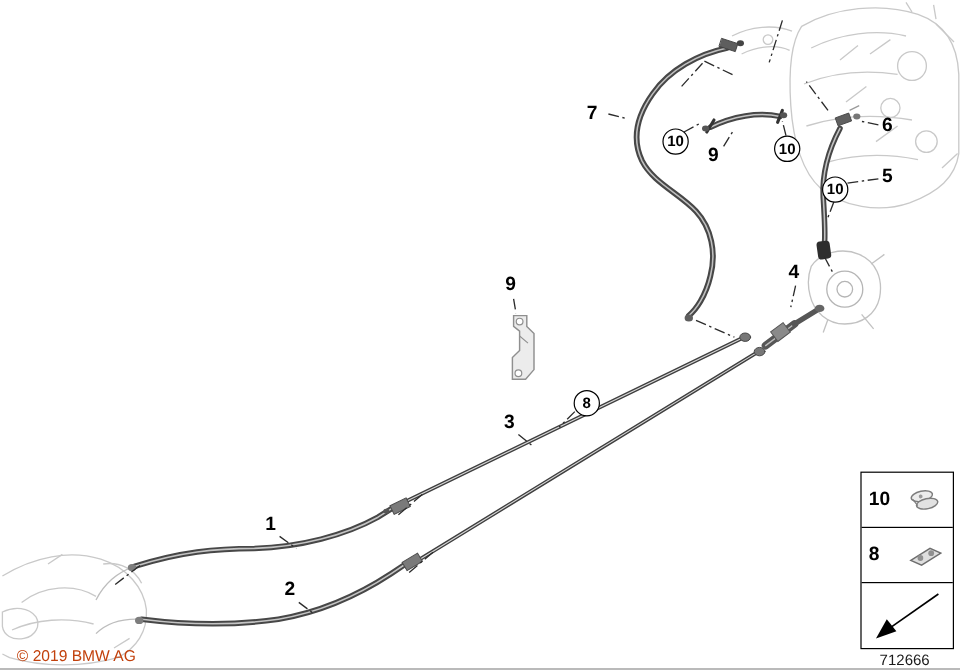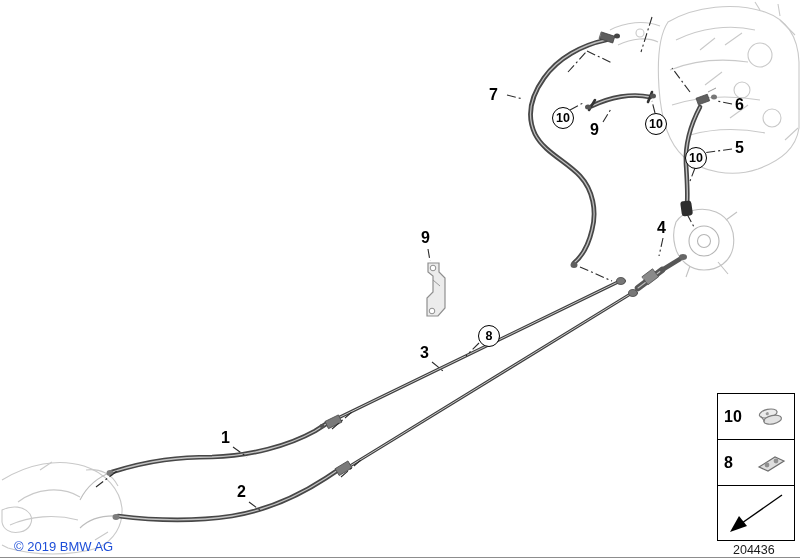--- a/index.html
+++ b/index.html
@@ -20,21 +20,21 @@
   .legend {
     position:absolute; left:717px; top:393px; width:78px; background:#fff;
     border:1.5px solid #000; box-sizing:border-box;
   }
   .legend-cell {
     display:flex; align-items:center; justify-content:space-between;
     padding:2px 6px; border-bottom:1.5px solid #000; height:46px; box-sizing:border-box;
   }
   .legend-cell.last { border-bottom:none; height:54px; justify-content:center; }
   .legend-num { font-weight:bold; font-size:16px; color:#000; }
-  .footer-copyright { position:absolute; left:14px; top:539px; font-size:13px; color:#1d4ed8; }
+  .footer-copyright { position:absolute; left:14px; top:539px; font-size:13px; color:#c2410c; }
   .part-number { position:absolute; left:733px; top:543px; font-size:12.5px; color:#1a1a1a; }
   .bottom-rule { position:absolute; left:0; top:557px; width:800px; height:1px; background:#8d8d8d; }
 </style>
 </head>
 <body>
 
 <div class="stage">
 
   <svg class="art" width="800" height="560" viewBox="0 0 800 560">
 
@@ -205,16 +205,16 @@
     </div>
     <div class="legend-cell last">
       <svg width="64" height="46" viewBox="0 0 64 46">
         <line x1="58" y1="5" x2="18" y2="33" stroke="#000" stroke-width="1.4"></line>
         <polygon points="6,42 23,36 15,26" fill="#000"></polygon>
       </svg>
     </div>
   </div>
 
   <div class="footer-copyright">© 2019 BMW AG</div>
-  <div class="part-number">204436</div>
+  <div class="part-number">712666</div>
   <div class="bottom-rule"></div>
 
 </div>
 
 </body></html>

